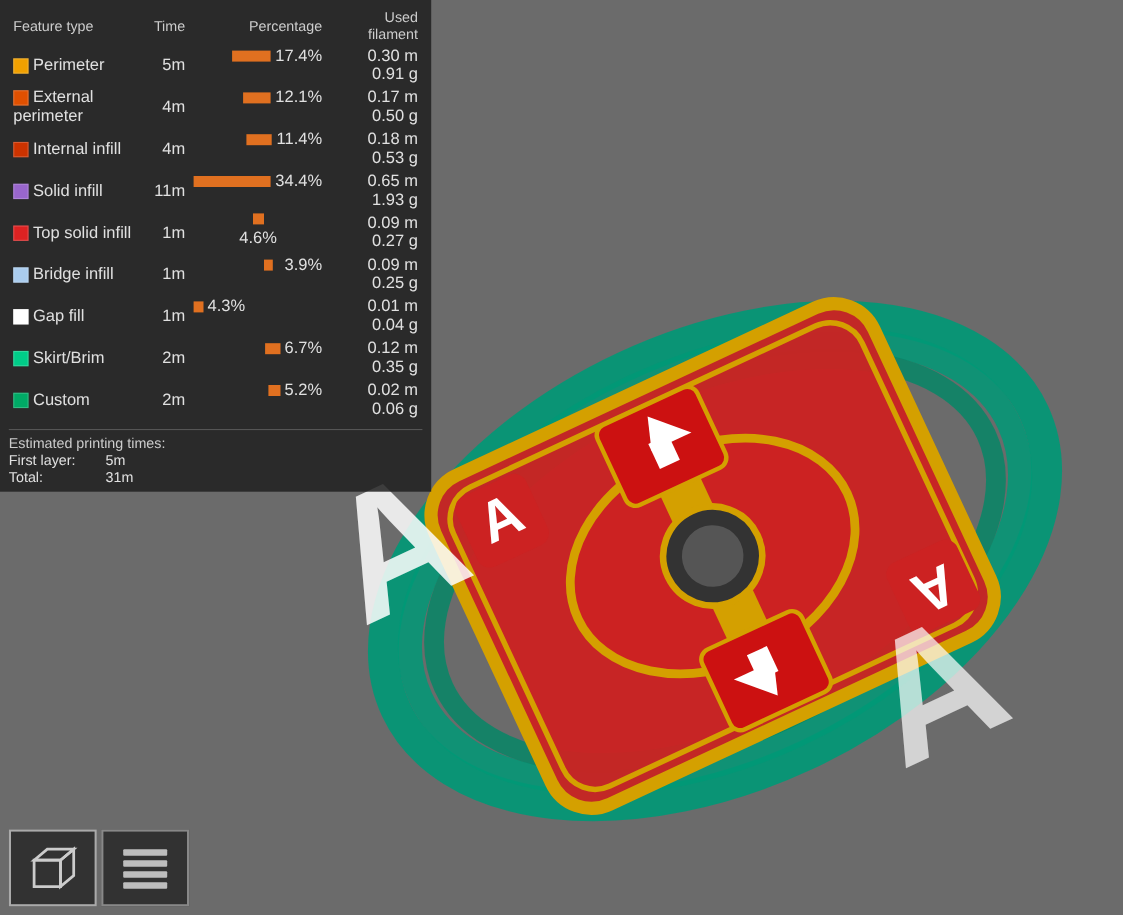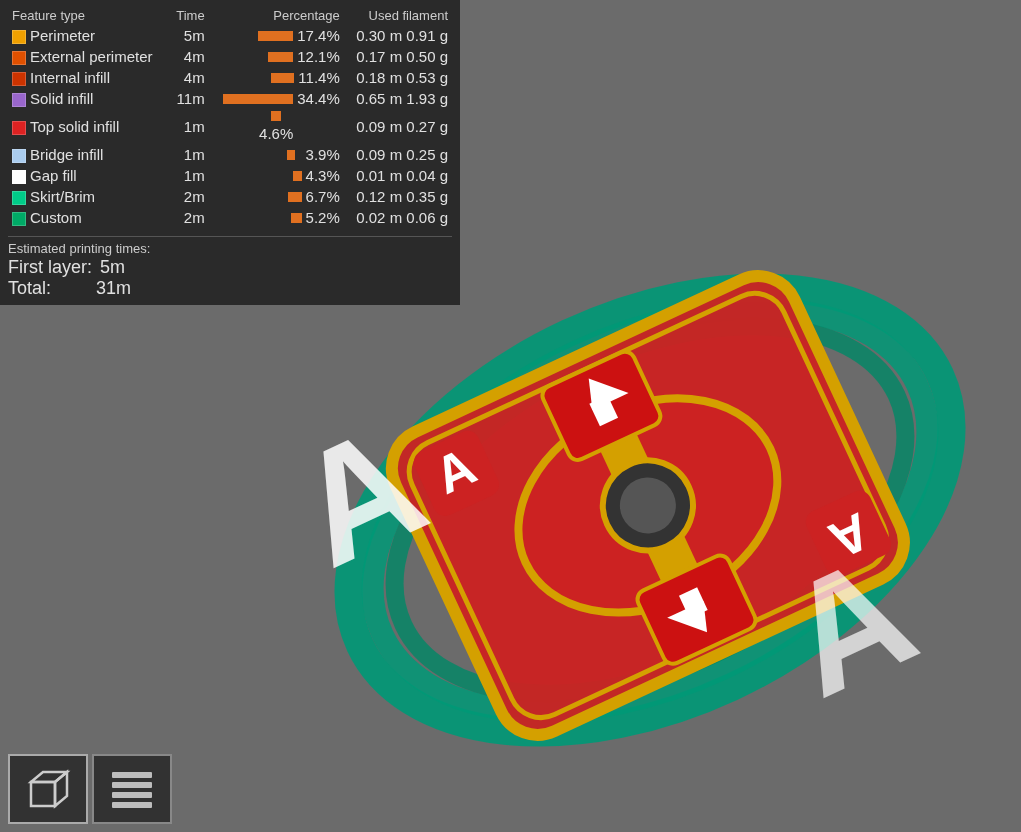--- a/index.html
+++ b/index.html
@@ -14,21 +14,21 @@
       position: relative;
     }
 
     #stats-panel {
       position: absolute;
       top: 0;
       left: 0;
       background: rgba(30, 30, 30, 0.85);
       color: #e0e0e0;
       padding: 6px 8px;
-      width: 460px;
+      width: 392px;
       z-index: 10;
     }
 
     #stats-table {
       width: 100%;
       border-collapse: collapse;
       margin-bottom: 8px;
     }
 
     #stats-table th {
@@ -77,21 +77,21 @@
 
     .estimated-title {
       color: #cccccc;
       font-size: 13px;
       margin-bottom: 1px;
     }
 
     .time-row {
       display: flex;
       gap: 8px;
-      font-size: 18px;
+      font-size: 13px;
       color: #e0e0e0;
     }
 
     .time-label {
       min-width: 80px;
     }
 
     
     #viewport {
       position: absolute;
@@ -247,21 +247,21 @@
           <td>1m</td>
           <td style="display: flex; align-items: center; justify-content: flex-end; gap: 11px;">
             <span class="mini-bar" style="width: 7.7px;"></span>
             <span>3.9%</span>
           </td>
           <td>0.09 m  0.25 g</td>
         </tr>
         <tr>
           <td><span class="color-swatch" style="background: rgb(255, 255, 255);"></span><span>Gap fill</span></td>
           <td>1m</td>
-          <td style="display: flex; align-items: center; justify-content: flex-end; gap: 4px;">
+          <td style="display: flex; align-items: center; gap: 4px;">
             <span class="mini-bar" style="width: 8.4px;"></span>
             <span>4.3%</span>
           </td>
           <td>0.01 m  0.04 g</td>
         </tr>
         <tr>
           <td><span class="color-swatch" style="background: rgb(0, 204, 136);"></span><span>Skirt/Brim</span></td>
           <td>2m</td>
           <td style="display: flex; align-items: center; justify-content: flex-end; gap: 4px;">
             <span class="mini-bar" style="width: 13.3px;"></span>

